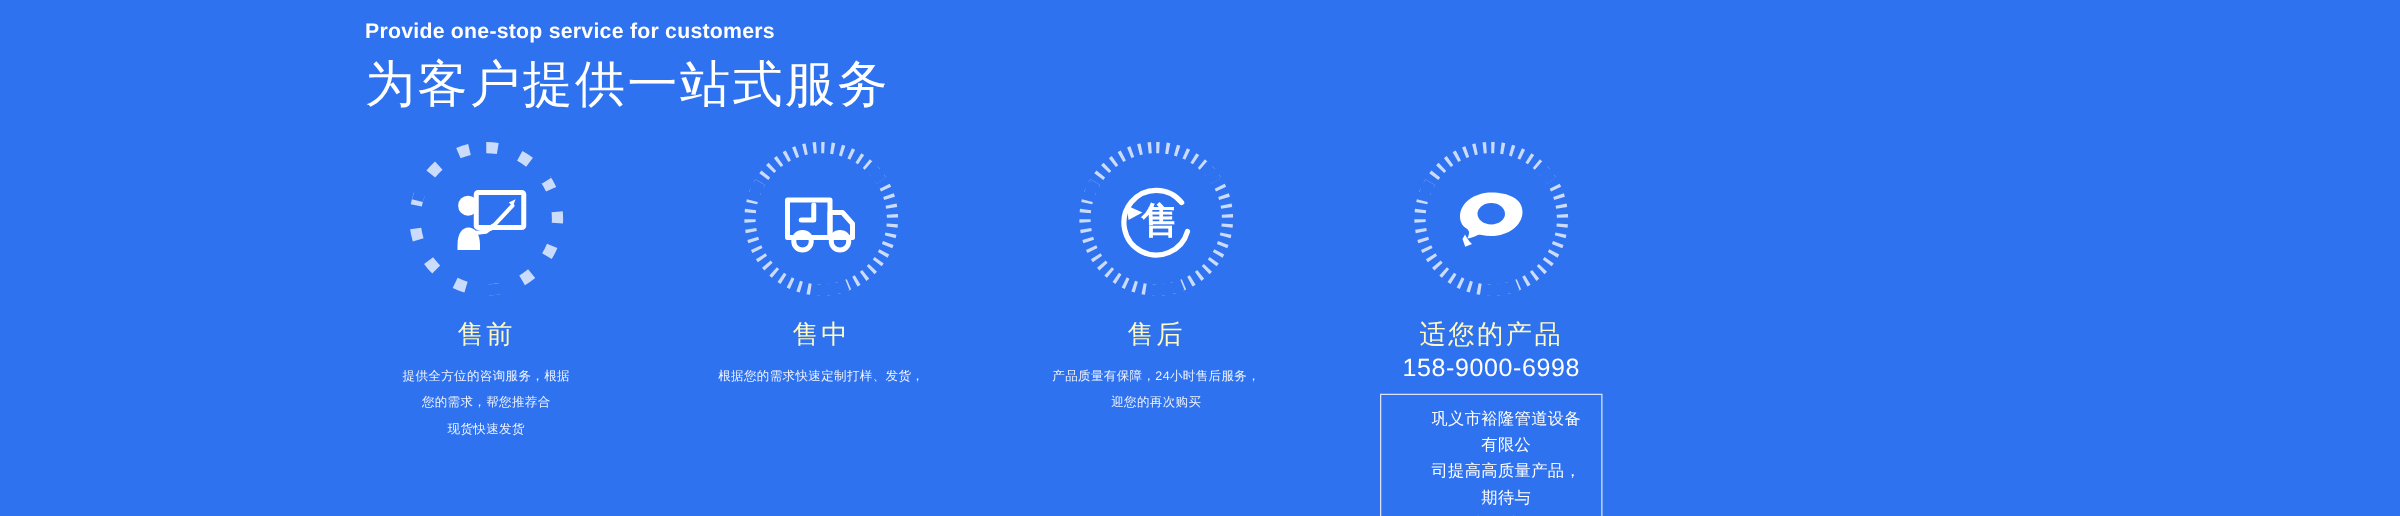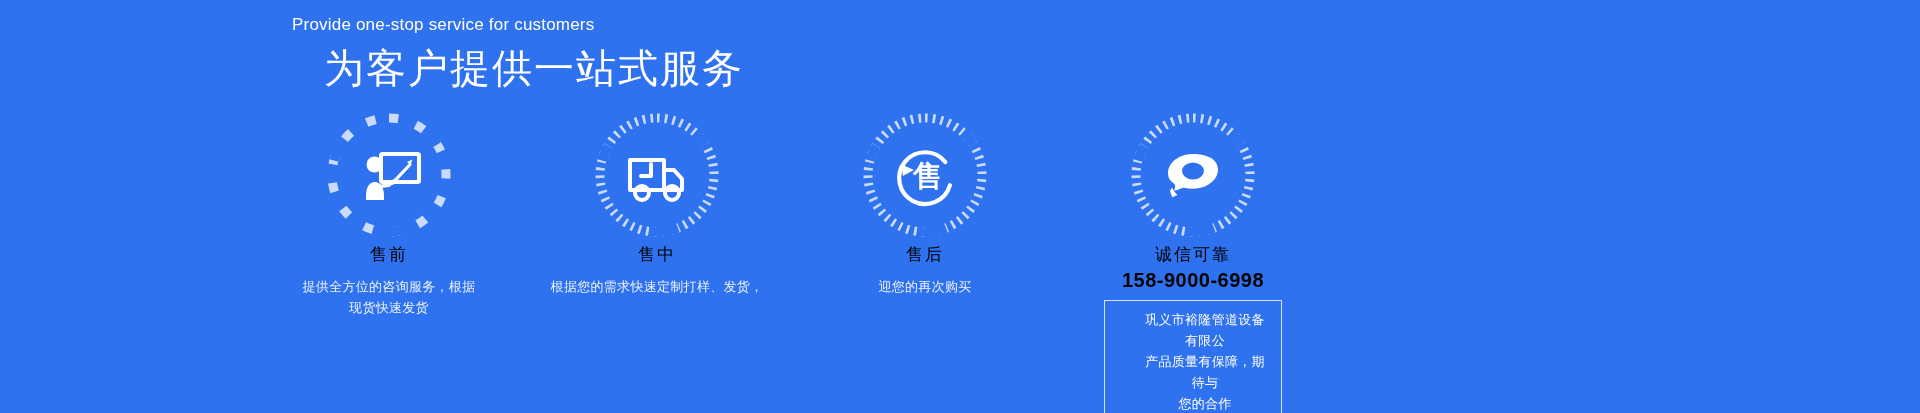--- a/index.html
+++ b/index.html
@@ -25,35 +25,34 @@
 
   
   .heading {
     position: absolute;
     left: 292px;
     top: 14px;
     width: 900px;
   }
   .heading-en {
     font-size: 17px;
-    font-weight: 400;
+    font-weight: 700;
     letter-spacing: .2px;
     line-height: 1.25;
     color: #ffffff;
     white-space: nowrap;
   }
   .heading-cn {
     margin-top: 9px;
     font-size: 40px;
     font-weight: 400;
     letter-spacing: 2px;
     line-height: 1.2;
     color: #ffffff;
     white-space: nowrap;
-    margin-left: 32px;
   }
 
   
   .columns {
     position: absolute;
     left: 255px;
     top: 112px;
     width: 1270px;
     display: flex;
     justify-content: flex-start;
@@ -88,46 +87,46 @@
     width: 74px;
     height: 74px;
     display: flex;
     align-items: center;
     justify-content: center;
   }
   .glyph svg { display:block; }
 
   
   .col-title {
-    margin-top: 6px;
-    font-size: 17px;
+    margin-top: 16px;
+    font-size: 21px;
     font-weight: 400;
     letter-spacing: 2px;
     line-height: 1.3;
-    color: #000000;
+    color: #fef9c3;
   }
   .col-desc {
     margin-top: 10px;
-    font-size: 13px;
+    font-size: 10px;
     font-weight: 400;
     line-height: 21px;
     color: #eef3ff;
     letter-spacing: .3px;
     max-width: 240px;
   }
   .col-desc span { display: block; }
 
   
   .hotline-number {
     margin-top: 2px;
     font-size: 20px;
-    font-weight: 700;
+    font-weight: 400;
     letter-spacing: .5px;
     line-height: 1.25;
-    color: #000000;
+    color: #ffffff;
   }
   .hotline-box {
     margin-top: 7px;
     border: 1px solid #d8e4ff;
     padding: 8px 12px 9px 12px;
     font-size: 13px;
     line-height: 21px;
     letter-spacing: .3px;
     color: #ffffff;
     width: 178px;
@@ -160,20 +159,21 @@
             <path d="M14 58c0-9 3.6-14 8.8-14S32 49 32 58v4H14v-4z" fill="#ffffff"></path>
             <path d="M27 48.5l9.5-1.2 6-4.6" stroke="#ffffff" stroke-width="3.6" stroke-linecap="round" stroke-linejoin="round"></path>
             <path d="M40.5 45.2L58 26.5" stroke="#ffffff" stroke-width="3.2" stroke-linecap="round"></path>
             <path d="M55 24l5.5-2.6-2.2 5.6" fill="#ffffff"></path>
           </svg>
         </span>
       </div>
       <div class="col-title">售前</div>
       <div class="col-desc">
         <span>提供全方位的咨询服务，根据</span>
+        <span>您的需求，帮您推荐合</span>
         <span>现货快速发货</span>
       </div>
     </div>
 
     <div class="col">
       <div class="icon-wrap">
         <svg class="ring" viewBox="0 0 126 126">
           <circle cx="63" cy="63" r="57" fill="none" stroke="#ffffff" stroke-opacity="0.75" stroke-width="9" style="stroke-dasharray:2.6 5.2" transform="rotate(-90 63 63)"></circle>
           <circle cx="63" cy="63" r="57" fill="none" stroke="#2f72f0" stroke-width="9" stroke-dasharray="16 100" transform="rotate(78 63 63)"></circle>
         </svg>
@@ -202,41 +202,42 @@
         <span class="glyph">
           <svg width="80" height="80" viewBox="0 0 80 80" fill="none">
             <path d="M62 26a28 28 0 1 0 5 25" stroke="#ffffff" stroke-width="4.5" stroke-linecap="round"></path>
             <path d="M14.5 28.5l1.5 12.5 12-6.5z" fill="#ffffff"></path>
             <text x="43" y="52" font-family="'Liberation Sans',sans-serif" font-size="32" font-weight="700" fill="#ffffff" text-anchor="middle">售</text>
           </svg>
         </span>
       </div>
       <div class="col-title">售后</div>
       <div class="col-desc">
+        <span>产品质量有保障，24小时售后服务，</span>
         <span>迎您的再次购买</span>
       </div>
     </div>
 
     <div class="col">
       <div class="icon-wrap">
         <svg class="ring" viewBox="0 0 126 126">
           <circle cx="63" cy="63" r="57" fill="none" stroke="#ffffff" stroke-opacity="0.75" stroke-width="9" style="stroke-dasharray:2.6 5.2" transform="rotate(-90 63 63)"></circle>
           <circle cx="63" cy="63" r="57" fill="none" stroke="#2f72f0" stroke-width="9" stroke-dasharray="16 100" transform="rotate(78 63 63)"></circle>
         </svg>
         <span class="glyph">
           <svg width="74" height="74" viewBox="0 0 74 74" fill="none">
             <path d="M37 16c-13.8 0-25 8.6-25 19.2 0 4.2 1.8 7.3 4.6 9.2 2.6 1.8 3 3.1 2.4 5.4-.4 1.6-1.3 3-1.3 3s4.4-.6 7.2-2.2c1.6-.9 2.6-1 4.4-.6 2.4.5 5 .8 7.7.8 13.8 0 25-8.6 25-19.2S50.8 16 37 16z" fill="#ffffff"></path>
             <ellipse cx="37" cy="33" rx="11" ry="8.6" fill="#2f72f0"></ellipse>
             <path d="M16 49.5c2.2 4.6 5.6 7.6 5.6 7.6l-5.4 2.2-2.2-6.2z" fill="#ffffff"></path>
           </svg>
         </span>
       </div>
-      <div class="col-title">诚信可靠</div>
+      <div class="col-title">适您的产品</div>
       <div class="hotline-number">158-9000-6998</div>
       <div class="hotline-box">
         <span>巩义市裕隆管道设备有限公</span>
-        <span>产品质量有保障，期待与</span>
+        <span>司提高高质量产品，期待与</span>
         <span>您的合作</span>
       </div>
     </div>
 
   </div>
 </div>
 
 </body></html>

